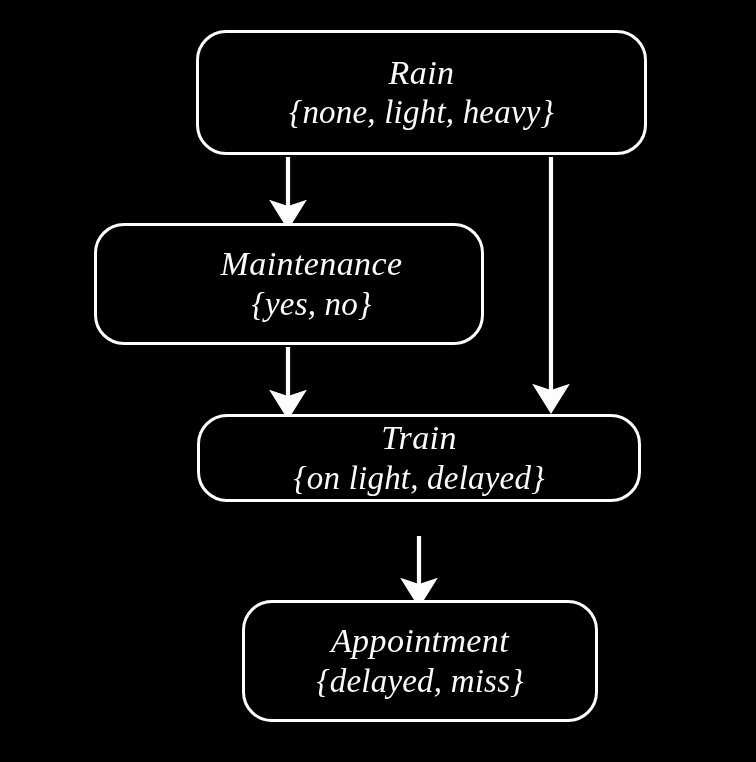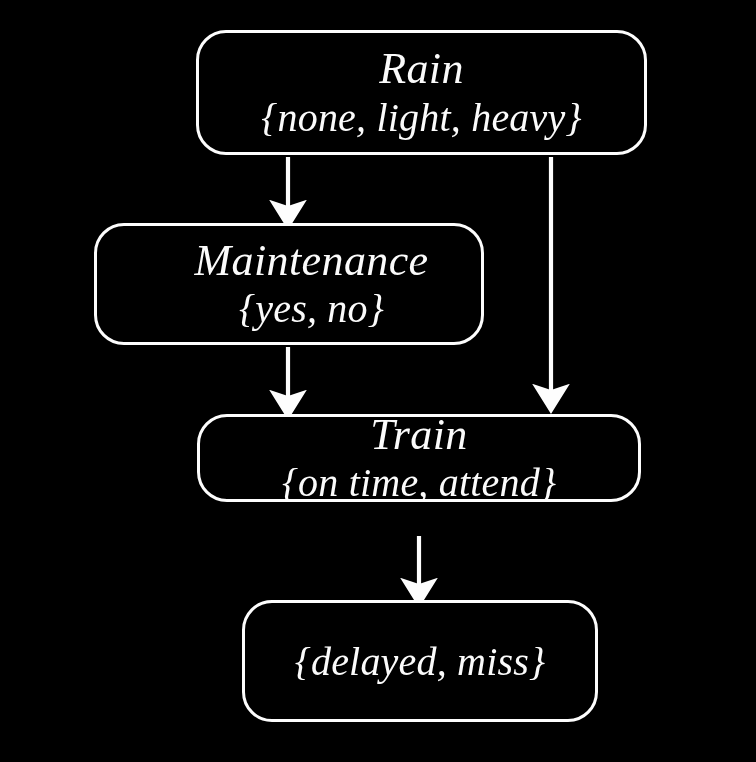--- a/index.html
+++ b/index.html
@@ -44,28 +44,28 @@
     align-items: center;
     justify-content: center;
     color: #fbfbfb;
     text-align: center;
     line-height: 1.12;
     overflow: hidden;
   }
 
   .node-name {
     font-style: italic;
-    font-size: 44px;
+    font-size: 34px;
     letter-spacing: 0.4px;
     white-space: nowrap;
   }
 
   .node-domain {
     font-style: italic;
-    font-size: 40px;
+    font-size: 33px;
     letter-spacing: 0.2px;
     white-space: nowrap;
     margin-top: 2px;
   }
 
   
   #node-rain        { left: 196px; top: 30px;  width: 451px; height: 125px; }
   #node-maintenance { left: 94px;  top: 223px; width: 390px; height: 122px; padding-left: 45px; }
   #node-train       { left: 197px; top: 414px; width: 444px; height: 88px; }
   #node-appointment { left: 242px; top: 600px; width: 356px; height: 122px; }
@@ -96,20 +96,21 @@
     <div class="node-domain">{none, light, heavy}</div>
   </div>
 
   <div class="node" id="node-maintenance">
     <div class="node-name">Maintenance</div>
     <div class="node-domain">{yes, no}</div>
   </div>
 
   <div class="node" id="node-train">
     <div class="node-name">Train</div>
-    <div class="node-domain">{on time, attend}</div>
+    <div class="node-domain">{on light, delayed}</div>
   </div>
 
   <div class="node" id="node-appointment">
+    <div class="node-name">Appointment</div>
     <div class="node-domain">{delayed, miss}</div>
   </div>
 
 </div>
 
 </body></html>

